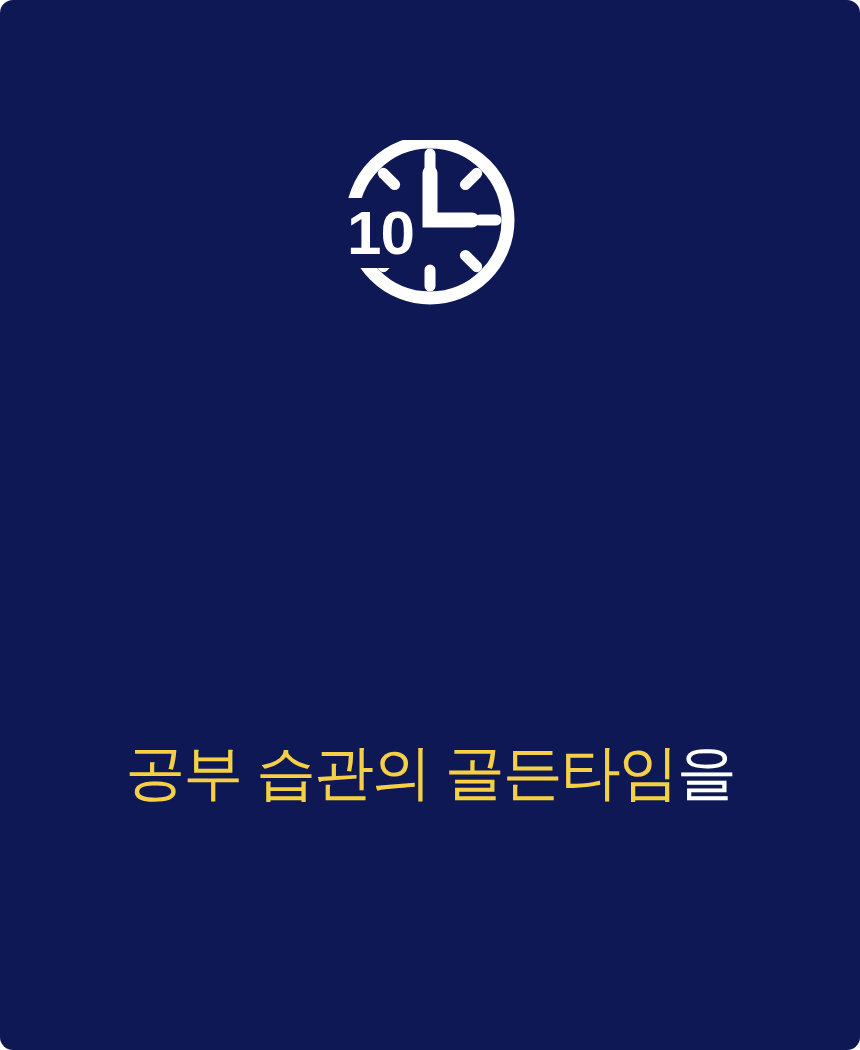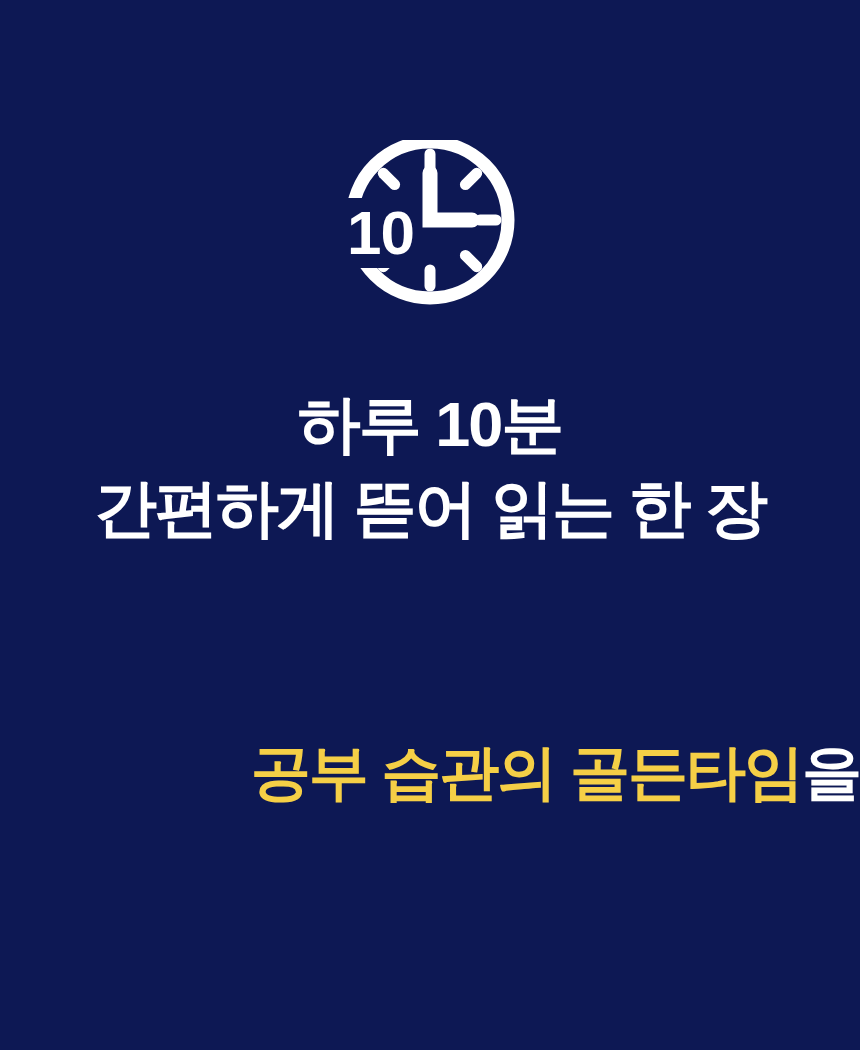--- a/index.html
+++ b/index.html
@@ -12,20 +12,21 @@
     overflow: hidden;
     font-family: "Liberation Sans", "DejaVu Sans", sans-serif;
   }
 
   #poster {
     position: relative;
     width: 860px;
     height: 1050px;
     background: #0d1854;
     display: block;
+    border-radius: 13px;
   }
 
   
   .clock-wrap {
     position: absolute;
     left: 0;
     top: 140px;
     width: 860px;
     height: 170px;
   }
@@ -75,27 +76,26 @@
 
   
   .highlight {
     position: absolute;
     left: 0;
     top: 733px;
     width: 860px;
     text-align: center;
   }
   .highlight .line {
-    font-weight: 700;
+    font-weight: 400;
     font-size: 60px;
     line-height: 80px;
     letter-spacing: -2px;
     color: #ffffff;
     white-space: nowrap;
-    text-align: right;
   }
   .hl-accent {
     color: #f5cf46;
   }
   .hl-tail {
     color: #ffffff;
   }
 </style>
 </head>
 <body>
@@ -128,22 +128,18 @@
       <g stroke="#ffffff" stroke-width="15" stroke-linecap="round" fill="none">
         <path d="M 95 33 L 95 80 L 137 80"></path>
       </g>
     </svg>
 
     <div class="clock-num">
       <span>10</span>
     </div>
   </div>
 
-  <div class="headline">
-    <div class="line line-1">하루 10분</div>
-    <div class="line line-2">간편하게 뜯어 읽는 한 장</div>
-  </div>
 
   <div class="highlight">
     <div class="line"><span class="hl-accent">공부 습관의 골든타임</span><span class="hl-tail">을</span></div>
   </div>
 
 </div>
 
 </body></html>

